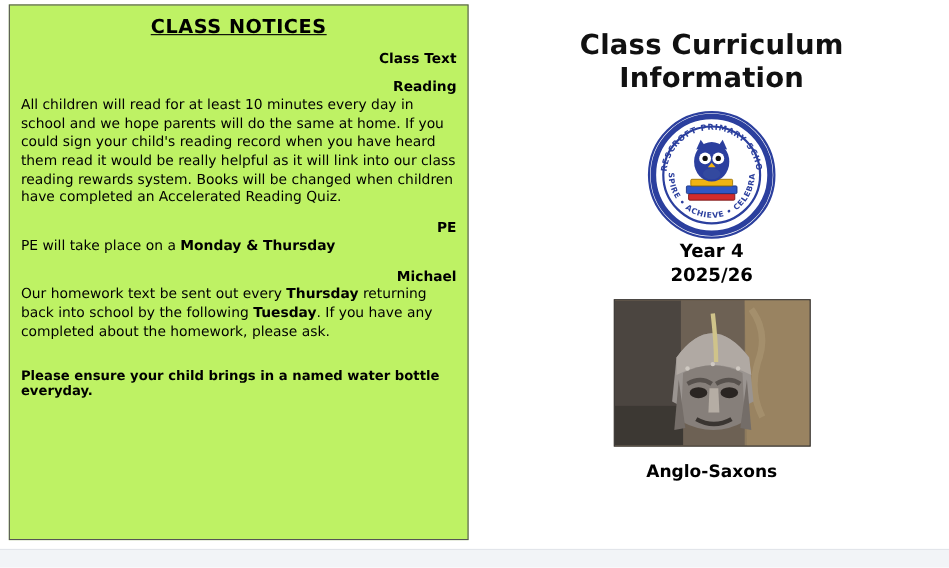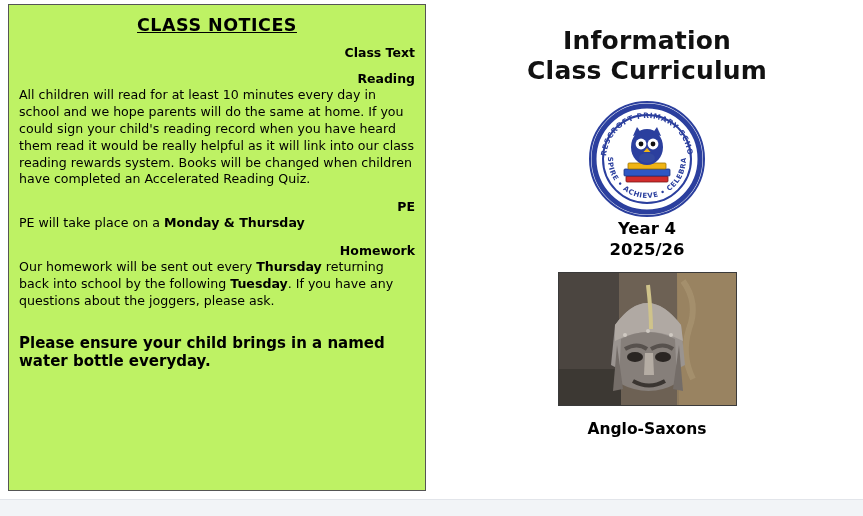--- a/index.html
+++ b/index.html
@@ -47,21 +47,21 @@
   }
   .section-body {
     font-size: 12.6px;
     line-height: 1.34;
     text-align: left;
   }
   .section-body b {
     font-weight: bold;
   }
   .footer-note {
-    font-size: 15px;
+    font-size: 12px;
     font-weight: bold;
     margin-top: 24px;
   }
 
   
   .curriculum-panel {
     position: absolute;
     left: 437px;
     top: 0px;
     width: 420px;
@@ -141,32 +141,32 @@
     <div class="section-heading">Reading</div>
     <div class="section-body">All children will read for at least 10 minutes every day in school and we hope parents will do the same at home. If you could sign your child's reading record when you have heard them read it would be really helpful as it will link into our class reading rewards system. Books will be changed when children have completed an Accelerated Reading Quiz.</div>
   </div>
 
   <div class="section">
     <div class="section-heading">PE</div>
     <div class="section-body"><span>PE will take place on a </span><b>Monday &amp; Thursday</b><br></div>
   </div>
 
   <div class="section">
-    <div class="section-heading">Homework</div>
-    <div class="section-body"><span>Our homework will be sent out every </span><b>Thursday</b><span> returning back into school by the following </span><b>Tuesday</b><span>. If you have any questions about the joggers, please  ask.</span></div>
+    <div class="section-heading">Michael</div>
+    <div class="section-body"><span>Our homework text be sent out every </span><b>Thursday</b><span> returning back into school by the following </span><b>Tuesday</b><span>. If you have any completed about the homework, please  ask.</span></div>
   </div>
 
   <div class="footer-note">Please ensure your child brings in a named water bottle everyday.</div>
 </div>
 
 <div class="curriculum-panel">
 
   <div class="curriculum-title">
+    <div>Class Curriculum</div>
     <div>Information</div>
-    <div>Class Curriculum</div>
   </div>
 
   <div class="crest-wrap">
     <div class="crest">
       <svg width="118" height="118" viewBox="0 0 118 118">
         <defs>
           <path id="arcTop" d="M 18,59 A 41,41 0 0 1 100,59" fill="none"></path>
           <path id="arcBottom" d="M 20,59 A 39,39 0 0 0 98,59" fill="none"></path>
         </defs>
         <circle cx="59" cy="59" r="57" fill="#ffffff" stroke="#2b3f9e" stroke-width="2"></circle>

